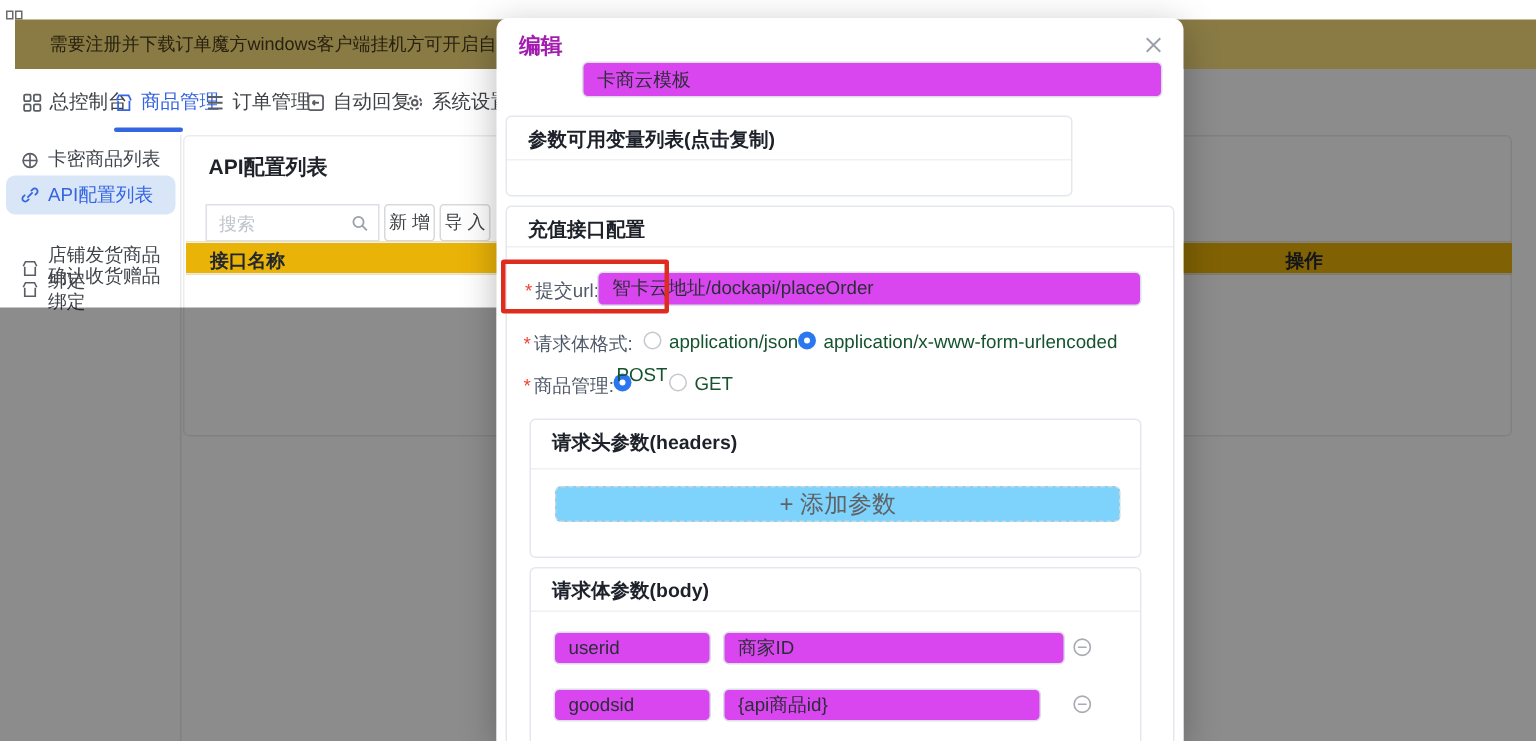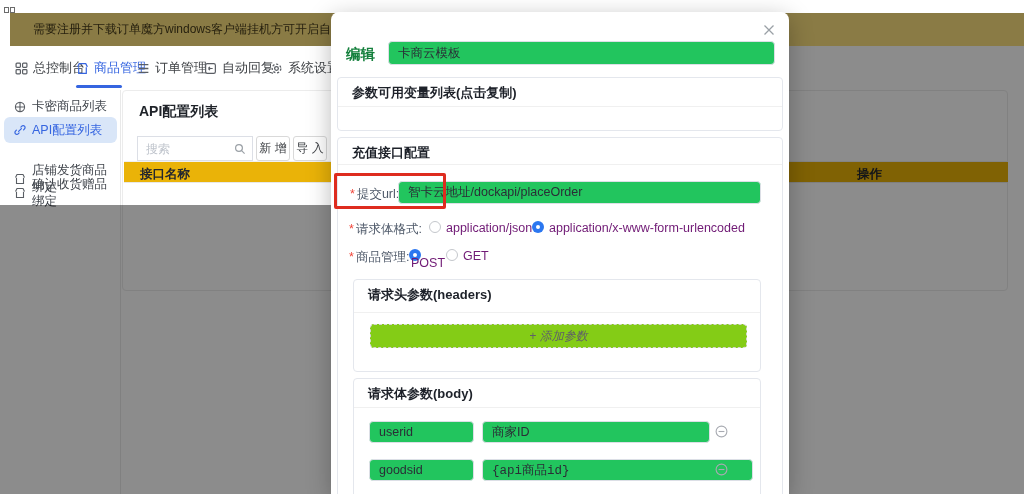--- a/index.html
+++ b/index.html
@@ -51,37 +51,37 @@
   .thead { left:1px; top:70px; width:884px; height:22px; background:#eab308;
            border-top:1px solid #f0f0f0; border-bottom:1px solid #e8e8e8; }
   .th { top:4px; font-size:12.5px; font-weight:bold; color:#23272e; }
 
   
   .scrim { background:rgba(0,0,0,0.45); z-index:10; }
 
   
   .modal { left:331px; top:12px; width:458px; height:482px; background:#fff;
            border-radius:8px 8px 0 0; box-shadow:0 6px 24px rgba(0,0,0,0.28); z-index:20; overflow:hidden; }
-  .modal-title { left:15px; top:9px; font-size:14.5px; font-weight:bold; color:#15803d;margin-top:24px; }
+  .modal-title { left:15px; top:9px; font-size:14.5px; font-weight:bold; color:#a21caf; }
   .close-btn { right:13px; top:11px; width:14px; height:14px; cursor:pointer; }
   .close-btn svg { width:14px; height:14px; stroke:#9aa0a6; }
   .field-label { font-size:12.5px; color:#4e5969; white-space:nowrap; }
   .req { color:#f04438; margin-right:2px; }
-  .t-input { border:1px solid #dcdfe6; border-radius:4px; background:#22c55e; font-size:12.5px; color:#2a2e36;
+  .t-input { border:1px solid #dcdfe6; border-radius:4px; background:#d946ef; font-size:12.5px; color:#2a2e36;
              padding:0 9px; font-family:inherit; outline:none; }
   .card { border:1px solid #e4e7ed; border-radius:4px; background:#fff; }
   .card-title { left:14px; top:6px; font-size:13px; font-weight:bold; color:#1d2129; }
   .card-divider { left:0; width:100%; height:0; border-top:1px solid #f0f0f0; }
   .radio { width:12px; height:12px; border-radius:50%; border:1px solid #c4c7cc; background:#fff; display:inline-block; }
   .radio.checked { border:0; background:#2b77f0; position:relative; }
   .radio.checked::after { content:""; position:absolute; left:4px; top:4px; width:4px; height:4px;
                           border-radius:50%; background:#fff; }
-  .radio-label { font-size:12.5px; color:#701a75; }
+  .radio-label { font-size:12.5px; color:#14532d; }
   .dashed-btn { border:1px dashed #d6d6d6; border-radius:4px; display:flex; align-items:center; justify-content:center;
-                font-size:12px; color:#606266; cursor:pointer; background:#84cc16;font-style:italic; }
+                font-size:16px; color:#606266; cursor:pointer; background:#7dd3fc; }
   .minus-btn { width:13px; height:13px; cursor:pointer; }
   .minus-btn svg { width:13px; height:13px; stroke:#a8abb2; }
 
   
   .annotation { left:334px; top:173px; width:112px; height:36px; border:3px solid #de2c1f;
                 border-radius:2px; z-index:40; }
 </style>
 </head>
 <body>
 
@@ -189,21 +189,21 @@
     <svg viewBox="0 0 14 14" fill="none" stroke-width="1.3">
         <path d="M2.5 2.5 L11.5 11.5 M11.5 2.5 L2.5 11.5"></path>
       </svg>
   </div>
 
   <div class="abs field-label" style="left:7px; top:47px;margin-top:41px;">
     <span class="req">*</span><span>接口名称:</span>
   </div>
   <input class="abs t-input" style="left: 57px; top: 29px; width: 387px; height: 24px;" readonly="" value="卡商云模板">
 
-  <div class="abs card" style="left:6px; top:65px; width:446px; height:54px;">
+  <div class="abs card" style="left:6px; top:65px; width:378px; height:54px;">
     <div class="abs card-title">参数可用变量列表(点击复制)</div>
     <div class="abs card-divider" style="top:28px;"></div>
   </div>
 
   <div class="abs card" style="left:6px; top:125px; width:446px; height:370px;">
     <div class="abs card-title">充值接口配置</div>
     <div class="abs card-divider" style="top:26px;"></div>
 
     
     <div class="abs field-label" style="left:12px; top:48px;">
@@ -218,21 +218,21 @@
     <span class="abs radio" style="left:91px; top:83px;"></span>
     <span class="abs radio-label" style="left:108px; top:83px;">application/json</span>
     <span class="abs radio checked" style="left:194px; top:83px;"></span>
     <span class="abs radio-label" style="left:211px; top:83px;">application/x-www-form-urlencoded</span>
 
     
     <div class="abs field-label" style="left:11px; top:111px;">
       <span class="req">*</span><span>商品管理:</span>
     </div>
     <span class="abs radio checked" style="left:56px; top:111px;"></span>
-    <span class="abs radio-label" style="left:73px; top:118px;">POST</span>
+    <span class="abs radio-label" style="left:73px; top:105px;">POST</span>
     <span class="abs radio" style="left:108px; top:111px;"></span>
     <span class="abs radio-label" style="left:125px; top:111px;">GET</span>
 
     
     <div class="abs card" style="left:15px; top:141px; width:408px; height:93px;">
       <div class="abs card-title">请求头参数(headers)</div>
       <div class="abs card-divider" style="top:32px;"></div>
       <div class="abs dashed-btn" style="left:16px; top:44px; width:377px; height:24px;">+ 添加参数</div>
     </div>
 
@@ -244,21 +244,21 @@
       <input class="abs t-input" style="left: 15px; top: 42px; width: 105px; height: 22px;" readonly="" value="userid">
       <input class="abs t-input" style="left: 128px; top: 42px; width: 228px; height: 22px;" readonly="" value="商家ID">
       <div class="abs minus-btn" style="left:361px; top:46px;">
         <svg viewBox="0 0 13 13" fill="none" stroke-width="1.1">
             <circle cx="6.5" cy="6.5" r="5.4"></circle>
             <path d="M3.6 6.5 H9.4"></path>
           </svg>
       </div>
 
       <input class="abs t-input" style="left: 15px; top: 80px; width: 105px; height: 22px;" readonly="" value="goodsid">
-      <input class="abs t-input" style="left: 128px; top: 80px; width: 271px; height: 22px; font-family: Liberation Mono, monospace;" readonly="" value="{api商品id}">
+      <input class="abs t-input" style="left: 128px; top: 80px; width: 212px; height: 22px;" readonly="" value="{api商品id}">
       <div class="abs minus-btn" style="left:361px; top:84px;">
         <svg viewBox="0 0 13 13" fill="none" stroke-width="1.1">
             <circle cx="6.5" cy="6.5" r="5.4"></circle>
             <path d="M3.6 6.5 H9.4"></path>
           </svg>
       </div>
     </div>
   </div>
 </div>
 

